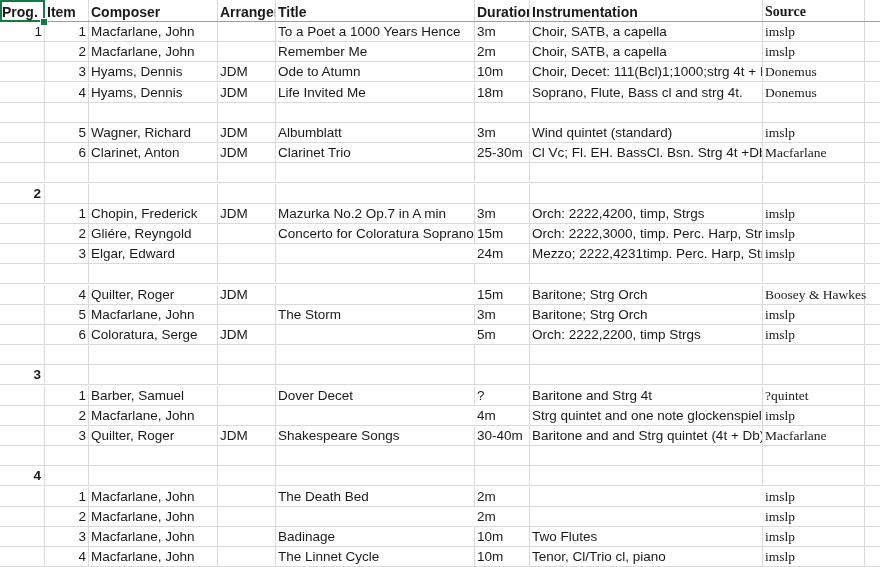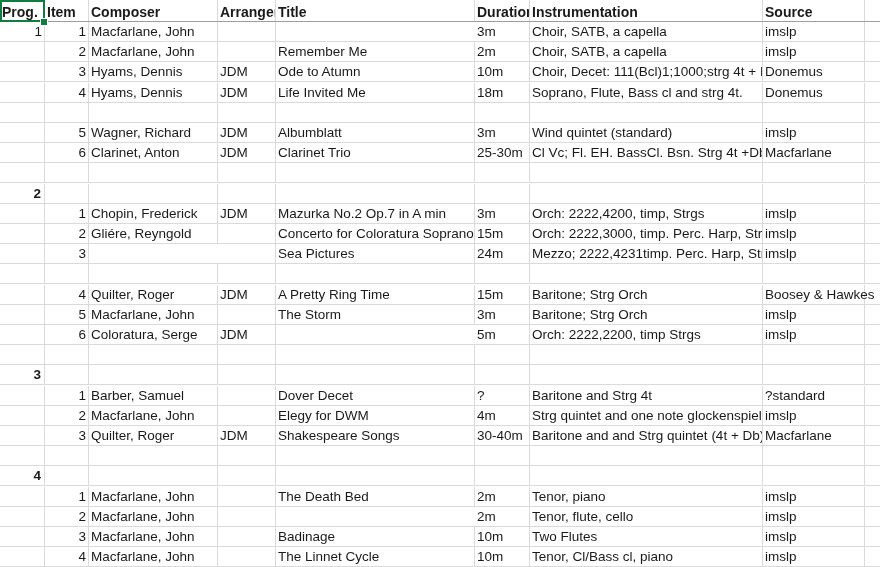--- a/index.html
+++ b/index.html
@@ -15,21 +15,21 @@
     .cell.num { text-align:right; }
     .cell.prog-num { font-weight:bold; text-align:right; padding-right:3px; }
     .cell.overflow { overflow:visible; z-index:2; background:transparent; }
     .c0 { left:0; width:45px; }
     .c1 { left:45px; width:44px; }
     .c2 { left:89px; width:129px; }
     .c3 { left:218px; width:58px; }
     .c4 { left:276px; width:199px; }
     .c5 { left:475px; width:55px; }
     .c6 { left:530px; width:233px; }
-    .c7 { left:763px; width:102px; }
+    .c7 { left:763px; width:102px;font-family:Liberation Serif, serif; }
     .c8 { left:865px; width:30px; }
     .selected { position:absolute; left:0; top:0; width:45px; height:22px; box-sizing:border-box;
                 border:2px solid #107c41; z-index:5; }
     .sel-handle { position:absolute; left:40px; top:18px; width:6px; height:6px; background:#107c41;
                   border:1px solid #fff; z-index:6; }
   </style>
 </head>
 <body>
 
 <div class="sheet">
@@ -45,20 +45,21 @@
     <div class="cell c8"></div>
   </div>
   <div class="selected"></div>
   <div class="sel-handle"></div>
   <div id="rows-container">
       <div class="row" style="top: 22px;">
         <div class="cell c0 num">1</div>
         <div class="cell c1 num">1</div>
         <div class="cell c2">Macfarlane, John</div>
         <div class="cell c3"></div>
+        <div class="cell c4">To a Poet  a 1000 Years Hence</div>
         <div class="cell c5">3m</div>
         <div class="cell c6">Choir, SATB, a capella</div>
         <div class="cell c7">imslp</div>
         <div class="cell c8"></div>
       </div>
       <div class="row" style="top: 42.2px;">
         <div class="cell c0 prog-num"></div>
         <div class="cell c1 num">2</div>
         <div class="cell c2">Macfarlane, John</div>
         <div class="cell c3"></div>
@@ -163,22 +164,22 @@
         <div class="cell c3"></div>
         <div class="cell c4">Concerto for Coloratura Soprano</div>
         <div class="cell c5">15m</div>
         <div class="cell c6">Orch: 2222,3000, timp. Perc. Harp, Strgs</div>
         <div class="cell c7">imslp</div>
         <div class="cell c8"></div>
       </div>
       <div class="row" style="top: 244.2px;">
         <div class="cell c0 prog-num"></div>
         <div class="cell c1 num">3</div>
-        <div class="cell c3"></div>
-        <div class="cell c4">Sea Pictures</div>
+        <div class="cell c2">Elgar, Edward</div>
+        <div class="cell c3"></div>
         <div class="cell c5">24m</div>
         <div class="cell c6">Mezzo; 2222,4231timp. Perc. Harp, Strgs</div>
         <div class="cell c7">imslp</div>
         <div class="cell c8"></div>
       </div>
       <div class="row" style="top: 264.4px;">
         <div class="cell c0 prog-num"></div>
         <div class="cell c1 num"></div>
         <div class="cell c2"></div>
         <div class="cell c3"></div>
@@ -186,21 +187,20 @@
         <div class="cell c5"></div>
         <div class="cell c6"></div>
         <div class="cell c7"></div>
         <div class="cell c8"></div>
       </div>
       <div class="row" style="top: 284.6px;">
         <div class="cell c0 prog-num"></div>
         <div class="cell c1 num">4</div>
         <div class="cell c2">Quilter, Roger</div>
         <div class="cell c3">JDM</div>
-        <div class="cell c4">A Pretty Ring Time</div>
         <div class="cell c5">15m</div>
         <div class="cell c6">Baritone; Strg Orch</div>
         <div class="cell c7 overflow">Boosey &amp; Hawkes</div>
         <div class="cell c8"></div>
       </div>
       <div class="row" style="top: 304.8px;">
         <div class="cell c0 prog-num"></div>
         <div class="cell c1 num">5</div>
         <div class="cell c2">Macfarlane, John</div>
         <div class="cell c3"></div>
@@ -243,29 +243,28 @@
         <div class="cell c8"></div>
       </div>
       <div class="row" style="top: 385.6px;">
         <div class="cell c0 prog-num"></div>
         <div class="cell c1 num">1</div>
         <div class="cell c2">Barber, Samuel</div>
         <div class="cell c3"></div>
         <div class="cell c4">Dover Decet</div>
         <div class="cell c5">?</div>
         <div class="cell c6">Baritone and Strg 4t</div>
-        <div class="cell c7">?standard</div>
+        <div class="cell c7">?quintet</div>
         <div class="cell c8"></div>
       </div>
       <div class="row" style="top: 405.8px;">
         <div class="cell c0 prog-num"></div>
         <div class="cell c1 num">2</div>
         <div class="cell c2">Macfarlane, John</div>
         <div class="cell c3"></div>
-        <div class="cell c4">Elegy for DWM</div>
         <div class="cell c5">4m</div>
         <div class="cell c6">Strg quintet  and one note glockenspiel</div>
         <div class="cell c7">imslp</div>
         <div class="cell c8"></div>
       </div>
       <div class="row" style="top: 426px;">
         <div class="cell c0 prog-num"></div>
         <div class="cell c1 num">3</div>
         <div class="cell c2">Quilter, Roger</div>
         <div class="cell c3">JDM</div>
@@ -297,31 +296,29 @@
         <div class="cell c7"></div>
         <div class="cell c8"></div>
       </div>
       <div class="row" style="top: 486.6px;">
         <div class="cell c0 prog-num"></div>
         <div class="cell c1 num">1</div>
         <div class="cell c2">Macfarlane, John</div>
         <div class="cell c3"></div>
         <div class="cell c4">The Death Bed</div>
         <div class="cell c5">2m</div>
-        <div class="cell c6">Tenor, piano</div>
         <div class="cell c7">imslp</div>
         <div class="cell c8"></div>
       </div>
       <div class="row" style="top: 506.8px;">
         <div class="cell c0 prog-num"></div>
         <div class="cell c1 num">2</div>
         <div class="cell c2">Macfarlane, John</div>
         <div class="cell c3"></div>
         <div class="cell c5">2m</div>
-        <div class="cell c6">Tenor, flute, cello</div>
         <div class="cell c7">imslp</div>
         <div class="cell c8"></div>
       </div>
       <div class="row" style="top: 527px;">
         <div class="cell c0 prog-num"></div>
         <div class="cell c1 num">3</div>
         <div class="cell c2">Macfarlane, John</div>
         <div class="cell c3"></div>
         <div class="cell c4">Badinage</div>
         <div class="cell c5">10m</div>
@@ -329,18 +326,18 @@
         <div class="cell c7">imslp</div>
         <div class="cell c8"></div>
       </div>
       <div class="row" style="top: 547.2px;">
         <div class="cell c0 prog-num"></div>
         <div class="cell c1 num">4</div>
         <div class="cell c2">Macfarlane, John</div>
         <div class="cell c3"></div>
         <div class="cell c4">The Linnet Cycle</div>
         <div class="cell c5">10m</div>
-        <div class="cell c6">Tenor, Cl/Bass cl, piano</div>
+        <div class="cell c6">Tenor, Cl/Trio cl, piano</div>
         <div class="cell c7">imslp</div>
         <div class="cell c8"></div>
       </div>
     </div>
 </div>
 
 </body></html>

